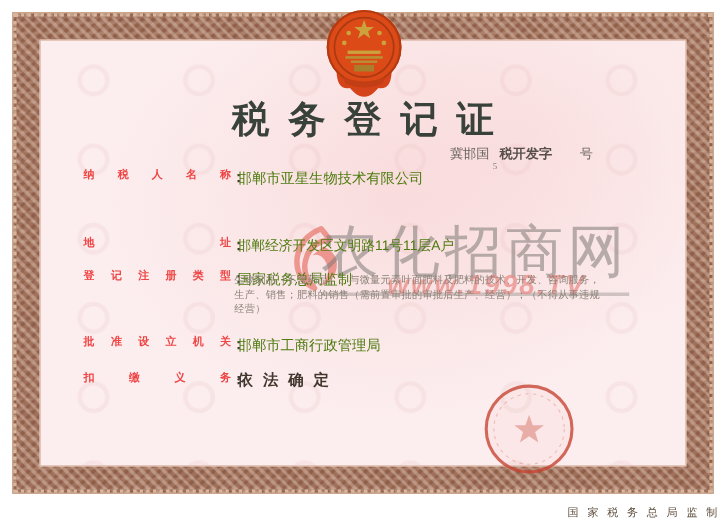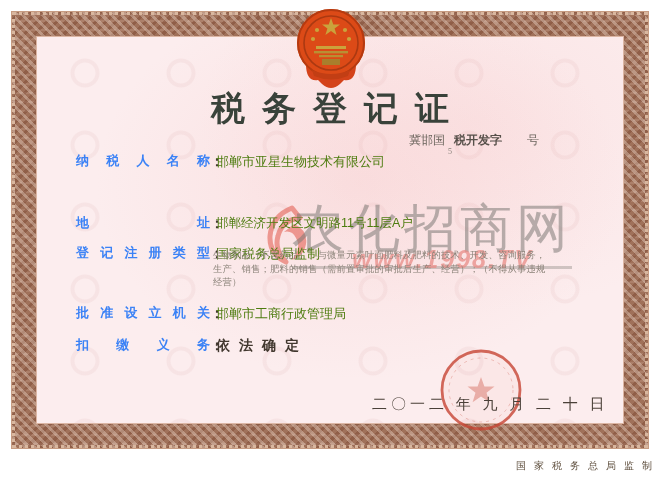--- a/index.html
+++ b/index.html
@@ -39,21 +39,21 @@
     font-family:"Liberation Sans", sans-serif;
     margin-left:13px;
   }
   .serial span{ margin-right:9px; }
   .serial .s-type{ font-weight:bold; color:#57504a; }
   .serial .s-suffix{ margin-left:16px; }
   .serial-sub{ position:absolute; left:448px; top:147px; font-size:8px; color:#8a847c; z-index:4; }
   .row{ position:absolute; left:76px; height:18px; z-index:4; }
   .lab{
     display:inline-block; width:134px; vertical-align:top;
-    font-weight:bold; font-size:13px; color:#3b82f6;
+    font-weight:bold; font-size:10px; color:#ef4444;
     text-align:justify; text-align-last:justify;
   }
   .colon{ font-weight:bold; font-size:14px; color:#42382f; }
   .val{
     position:absolute; left:140px; top:1px; width:380px; white-space:nowrap;
     font-family:"Liberation Sans", sans-serif; font-size:13px; color:#4d7c0f;
   }
   .val-bold{ font-weight:bold; font-size:14px; color:#42382f; letter-spacing:9px; font-family:"Liberation Serif", serif; }
   .scope-val{
     position:absolute; left:213px; top:249px; width:336px; z-index:4;
@@ -142,21 +142,20 @@
   <div class="scope-val">生物制品（不含药品）、与微量元素叶面肥料及肥料的技术、开发、咨询服务，生产、销售；肥料的销售（需前置审批的审批后生产、经营）；（不得从事违规经营）</div>
   <div class="row" style="top:304px">
     <span class="lab">批准设立机关</span><span class="colon">：</span>
     <span class="val">邯郸市工商行政管理局</span>
   </div>
   <div class="row" style="top:336px">
     <span class="lab">扣缴义务</span><span class="colon">：</span>
     <span class="val val-bold">依法确定</span>
   </div>
 
-  <div class="issue-date">二〇一二 年 九 月 二 十 日</div>
   <svg class="stamp" viewBox="0 0 86 86">
     <circle cx="43" cy="43" r="39" fill="rgba(231,120,108,.06)" stroke="#c74534" stroke-width="2.8"></circle>
     <circle cx="43" cy="43" r="32" fill="none" stroke="rgba(199,69,52,.35)" stroke-width="1" stroke-dasharray="3 4"></circle>
     <polygon points="43,30 46.4,39.6 56.5,39.6 48.5,45.7 51.4,55.3 43,49.5 34.6,55.3 37.5,45.7 29.5,39.6 39.6,39.6" fill="rgba(199,69,52,.45)"></polygon>
   </svg>
 
   <div class="footer">国家税务总局监制</div>
 
 </div>
 

